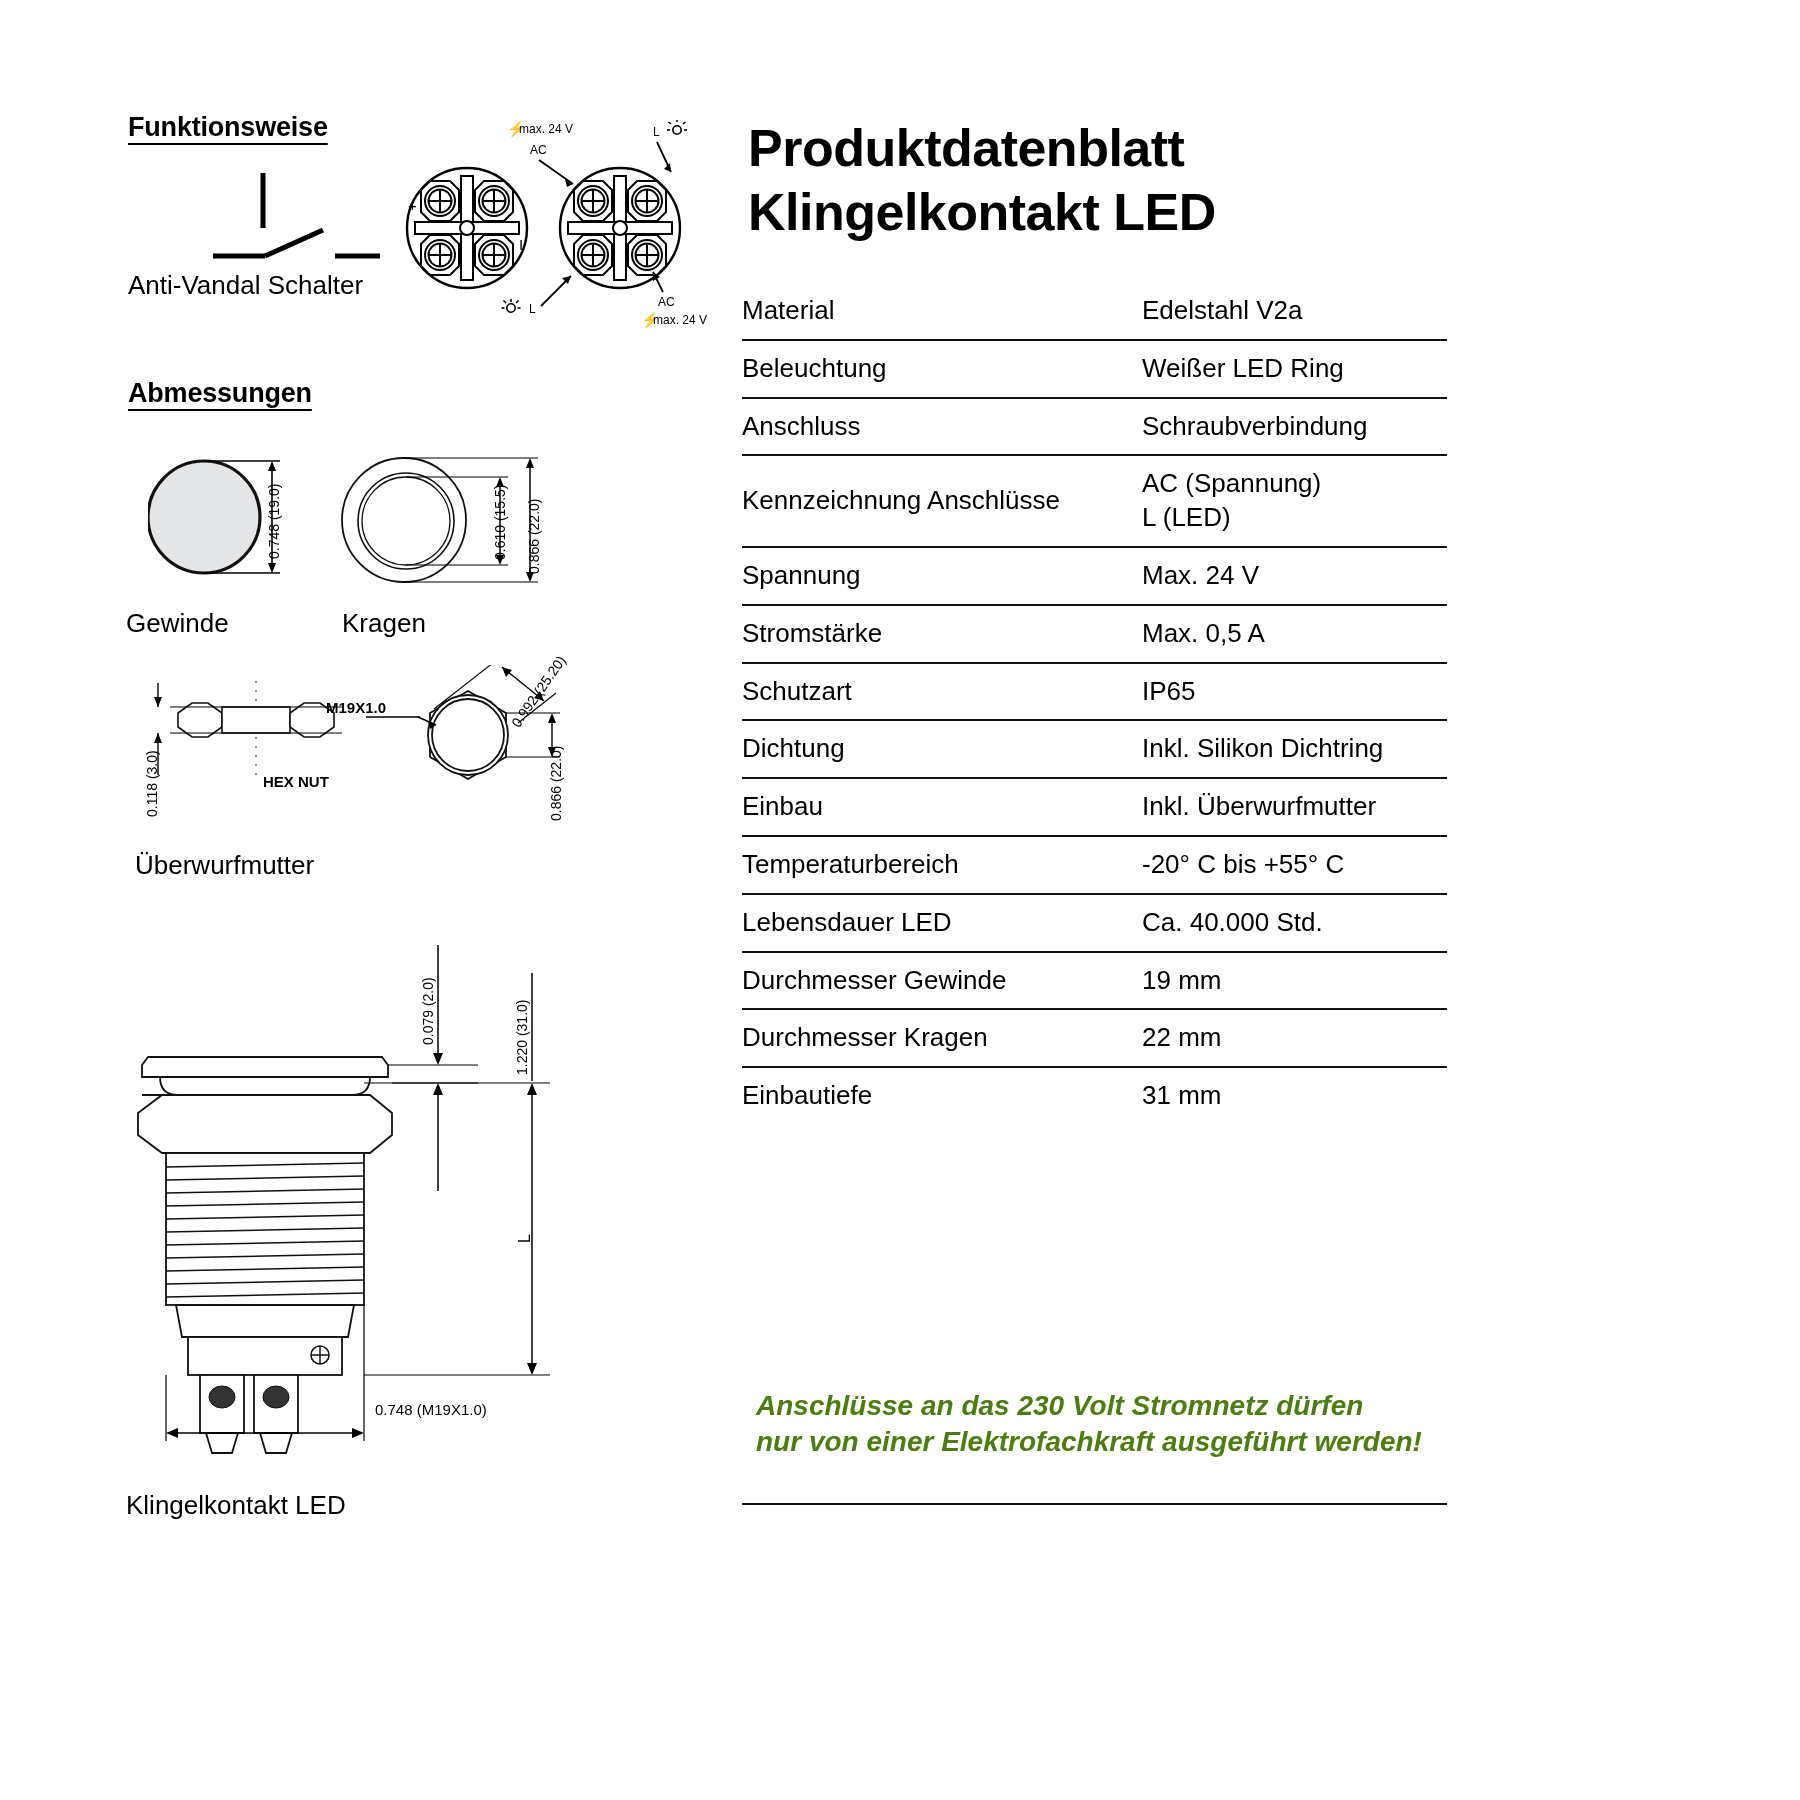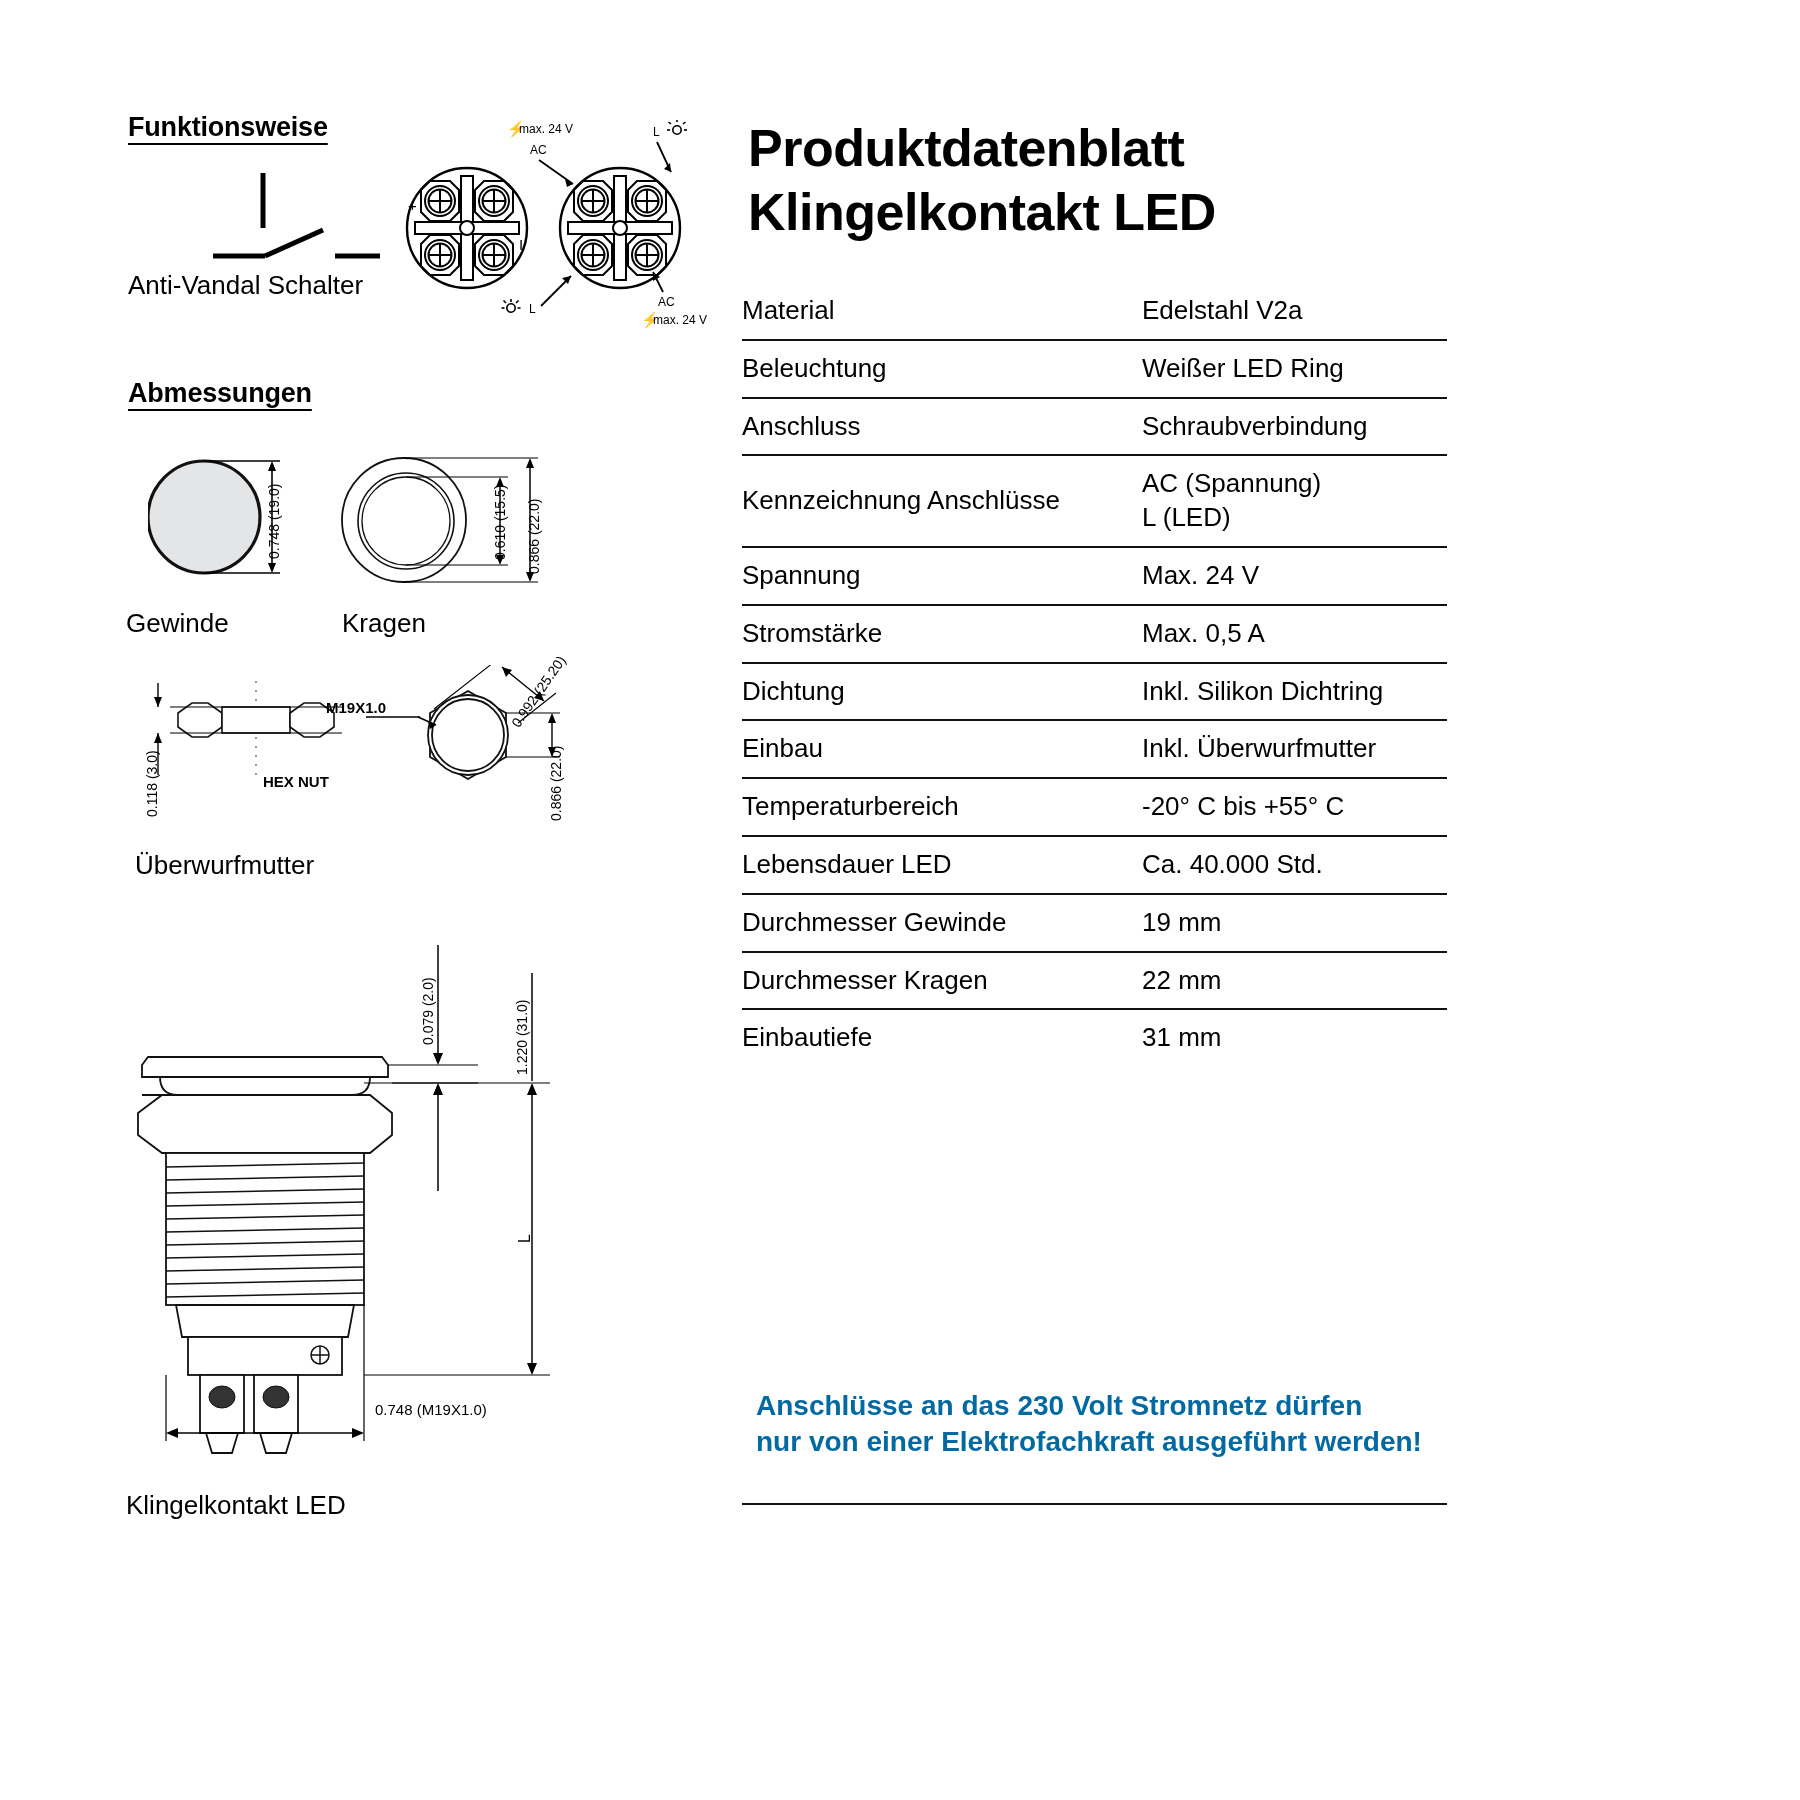--- a/index.html
+++ b/index.html
@@ -402,20 +402,24 @@
           </tr>
           <tr>
             <td class="k">Spannung</td>
             <td class="v">Max. 24 V</td>
           </tr>
           <tr>
             <td class="k">Stromstärke</td>
             <td class="v">Max. 0,5 A</td>
           </tr>
           <tr>
+            <td class="k">Schutzart</td>
+            <td class="v">IP65</td>
+          </tr>
+          <tr>
             <td class="k">Dichtung</td>
             <td class="v">Inkl. Silikon Dichtring</td>
           </tr>
           <tr>
             <td class="k">Einbau</td>
             <td class="v">Inkl. Überwurfmutter</td>
           </tr>
           <tr>
             <td class="k">Temperaturbereich</td>
             <td class="v">-20° C bis +55° C</td>
@@ -432,20 +436,20 @@
             <td class="k">Durchmesser Kragen</td>
             <td class="v">22 mm</td>
           </tr>
           <tr>
             <td class="k">Einbautiefe</td>
             <td class="v">31 mm</td>
           </tr>
         </tbody>
     </table>
 
-    <div class="warn" style="color: #0369a1;">
+    <div class="warn" style="color: #4d7c0f; font-style: italic;">
       <div>Anschlüsse an das 230 Volt Stromnetz dürfen</div>
       <div>nur von einer Elektrofachkraft ausgeführt werden!</div>
     </div>
     <div class="warn-rule"></div>
   </div>
 
 </div>
 
 </body></html>

